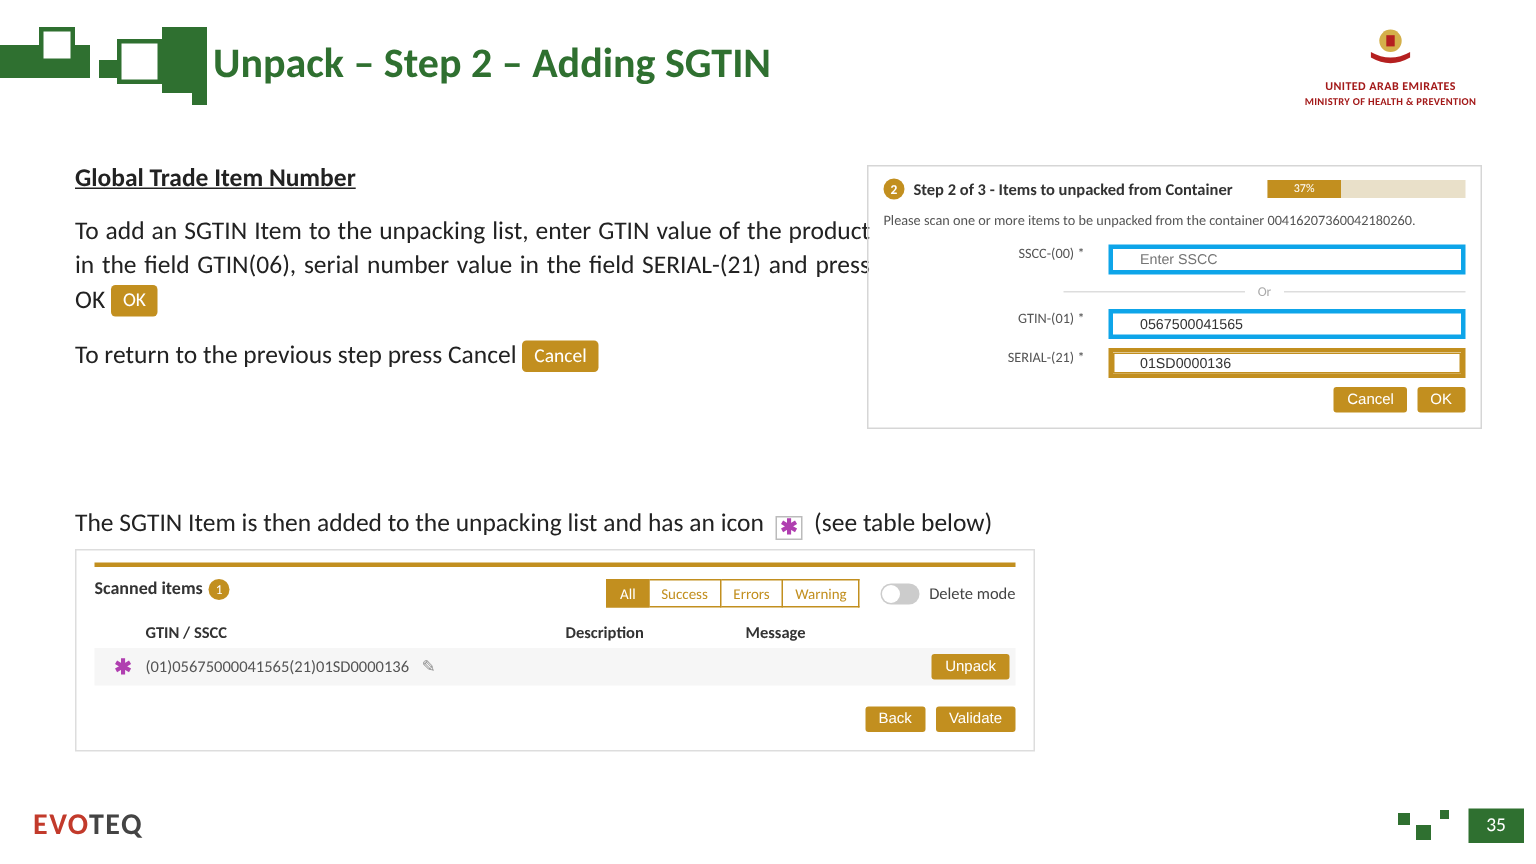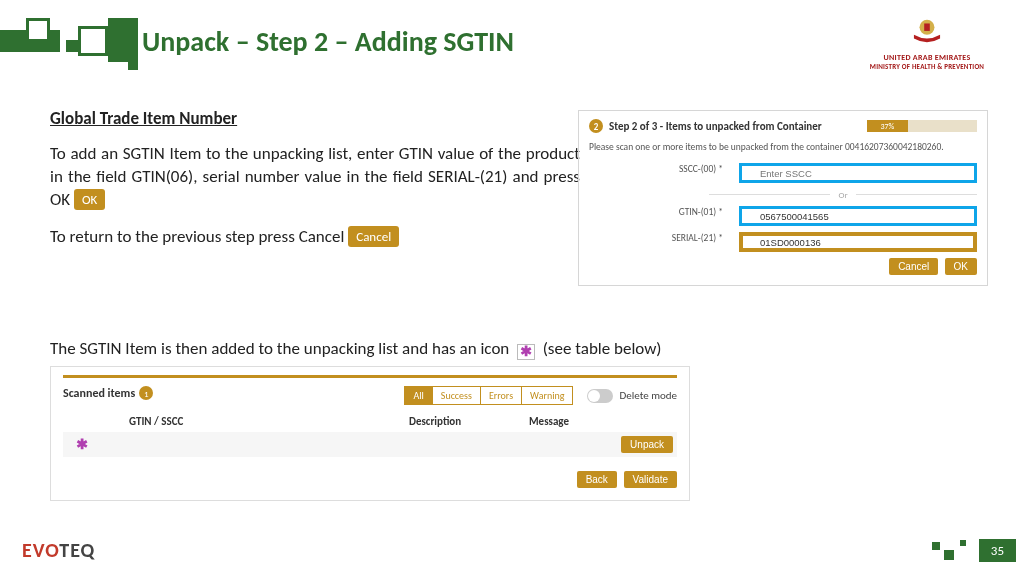--- a/index.html
+++ b/index.html
@@ -25,21 +25,21 @@
   .chip { display: inline-block; background: #c28f1f; color: #fff; font-size: 13px; padding: 2px 8px; border-radius: 3px; vertical-align: 1px;}
 
   .below-note { position: absolute; left: 50px; top: 338px; font-size: 17px; color: #222; }
   .star-icon { display: inline-block; width: 18px; height: 16px; border: 1px solid #bbb; text-align: center; font-size: 14px; line-height: 14px; color: #b03fb0; font-weight: 700; vertical-align: -2px;}
 
   
   .wizard { position: absolute; right: 36px; top: 110px; width: 410px; border: 1px solid #d6d6d6; padding: 8px 10px 10px; font-size: 10px; color: #555;}
   .wizard .hdr { display: flex; align-items: center; gap: 6px; margin-bottom: 8px;}
   .wizard .two-icon { width: 14px; height: 14px; border-radius: 50%; background: #c28f1f; color: #fff; font-size: 9px; font-weight: 700; display: flex; align-items: center; justify-content: center;}
   .wizard .hdr-title { font-weight: 700; color: #333; font-size: 11px;}
-  .wizard .progress { margin-left: auto; width: 110px; height: 12px; background: #e9e0c9; position: relative;}
+  .wizard .progress { margin-left: auto; width: 132px; height: 12px; background: #e9e0c9; position: relative;}
   .wizard .progress .bar { position: absolute; left:0; top:0; bottom:0; width: 37%; background:#c28f1f; color:#fff; font-size:8px; line-height:12px; text-align:center;}
   .wizard .instr { font-size: 9.5px; margin-bottom: 10px; color:#555;}
   .wizard .row { display:flex; margin-bottom:6px;}
   .wizard .lbl { width: 150px; text-align:right; padding-right:16px; font-size:9.5px; color:#555;}
   .wizard input[type=text] { flex:1; height:20px; border:3px solid #0ea5e9; padding:0 18px; font-size:9.5px; color:#333;}
   .wizard input.active { border-color:#c28f1f; box-shadow:0 0 0 1px #c28f1f inset;}
   .wizard .or { text-align:center; color:#aaa; font-size:9px; margin:2px 0 6px; display:flex; align-items:center; gap:8px; padding-left:120px;}
   .wizard .or::before, .wizard .or::after { content:""; flex:1; height:1px; background:#ddd;}
   .wizard .actions { text-align:right; margin-top:6px;}
   .btn { display:inline-block; background:#c28f1f; color:#fff; border:none; padding:3px 9px; font-size:10px; border-radius:2px; margin-left:4px;}
@@ -50,21 +50,21 @@
   .scanpanel .title { font-weight:700; font-size:12px;}
   .count-badge { display:inline-flex; width:14px; height:14px; border-radius:50%; background:#c28f1f; color:#fff; font-size:9px; align-items:center; justify-content:center; margin-left:4px;}
   .filters { margin-left:auto; display:flex; align-items:center; gap:0;}
   .filters .seg { border:1px solid #c28f1f; color:#c28f1f; font-size:10px; padding:2px 8px;}
   .filters .seg.active { background:#c28f1f; color:#fff;}
   .filters .seg + .seg { border-left:none;}
   .toggle { width:26px; height:14px; border-radius:7px; background:#ccc; margin:0 6px 0 14px; position:relative;}
   .toggle::after { content:""; position:absolute; left:1px; top:1px; width:12px; height:12px; border-radius:50%; background:#fff;}
   .del-label { font-size:11px; color:#444;}
   .thead { display:flex; font-weight:700; font-size:11px; margin-top:10px; padding:0 4px 4px; }
-  .thead .c1{ width:30px;} .thead .c2{ flex:0 0 280px;margin-left:32px;} .thead .c3{ flex:0 0 120px;} .thead .c4{ flex:1;}
+  .thead .c1{ width:30px;} .thead .c2{ flex:0 0 280px;} .thead .c3{ flex:0 0 120px;} .thead .c4{ flex:1;}
   .trow { display:flex; align-items:center; background:#f6f6f6; padding:4px; font-size:11px;}
   .trow .c1{ width:30px; color:#b03fb0; font-weight:700; font-size:14px; text-align:center;}
   .trow .c2{ flex:0 0 280px; color:#555;}
   .edit-icon { color:#888; margin-left:6px; font-size:11px;}
   .trow .c3{ flex:0 0 120px;} .trow .c4{ flex:1;}
   .unpack-btn { margin-left:auto; }
   .panel-actions { text-align:right; margin-top:14px;}
 
   
   .footer-logo { position:absolute; left:22px; bottom:14px; font-size:20px; font-weight:800; letter-spacing:1px;}
@@ -157,20 +157,24 @@
     </div>
   </div>
   <div class="thead">
     <div class="c1"></div>
     <div class="c2">GTIN / SSCC</div>
     <div class="c3">Description</div>
     <div class="c4">Message</div>
   </div>
   <div class="trow">
     <div class="c1">✱</div>
+    <div class="c2">
+      <span>(01)05675000041565(21)01SD0000136</span>
+      <span class="edit-icon">✎</span>
+    </div>
     <div class="c3"></div>
     <div class="c4"></div>
     <button class="btn unpack-btn">Unpack</button>
   </div>
   <div class="panel-actions">
     <button class="btn">Back</button>
     <button class="btn">Validate</button>
   </div>
 </div>
 

